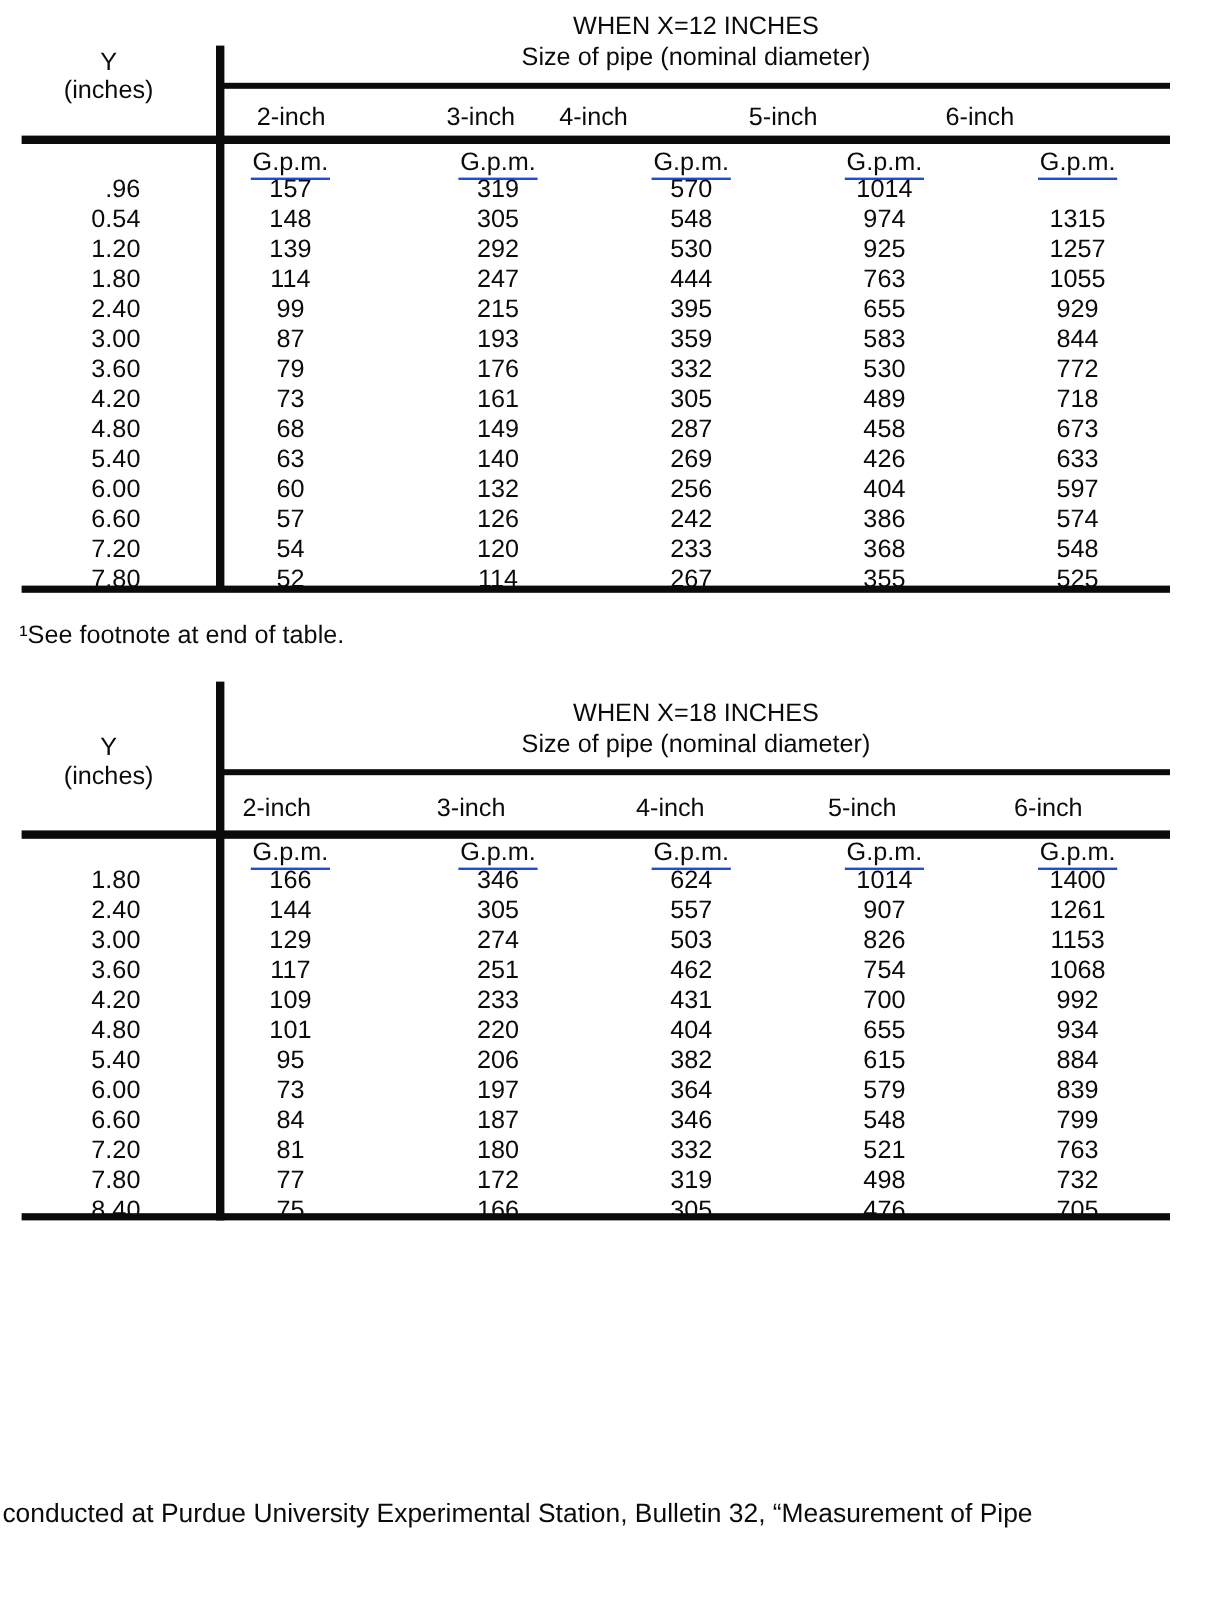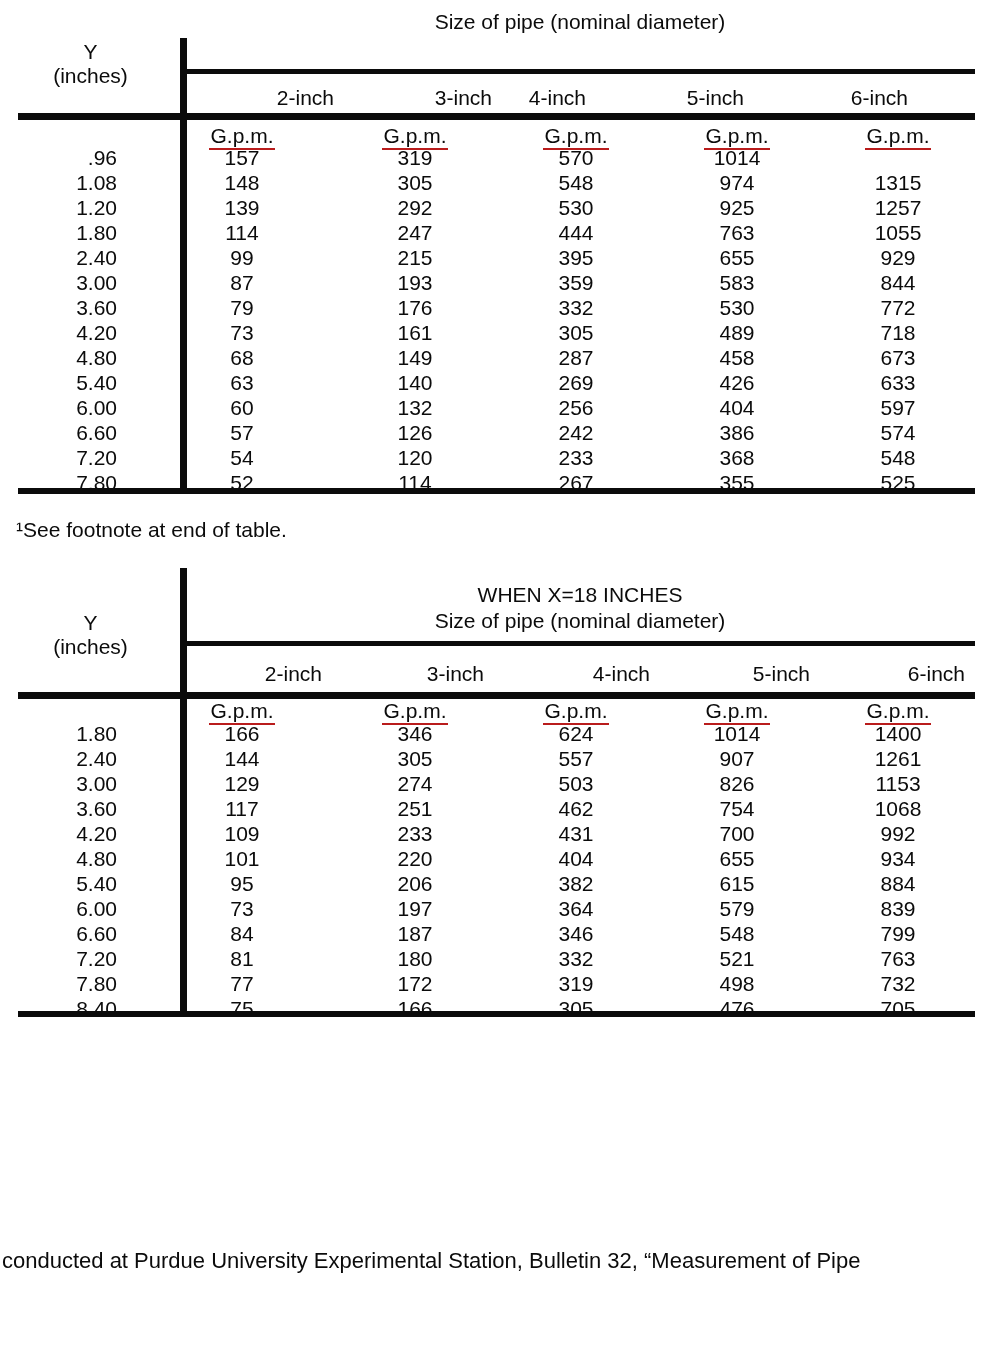--- a/index.html
+++ b/index.html
@@ -32,31 +32,31 @@
 
   .title-block { position:absolute; left:185px; width:790px; text-align:center; line-height:26px; }
   .t1 .title-block { top:9px; }
   .t2 .title-block { top:15px; }
 
   .y-head { position:absolute; left:0; width:181px; text-align:center; line-height:24px; }
   .t1 .y-head { top:40px; }
   .t2 .y-head { top:44px; }
 
   .headers { position:absolute; left:0; top:0; width:1008px; }
-  .hdr { position:absolute; width:120px; text-align:right; line-height:24px; }
+  .hdr { position:absolute; width:120px; text-align:left; line-height:24px; }
   .t1 .hdr { top:86px; }
   .t2 .hdr { top:95px; }
   .t1 .h0 { left:214px; } .t1 .h1 { left:372px; } .t1 .h2 { left:466px; } .t1 .h3 { left:624px; } .t1 .h4 { left:788px; }
   .t2 .h0 { left:202px; } .t2 .h1 { left:364px; } .t2 .h2 { left:530px; } .t2 .h3 { left:690px; } .t2 .h4 { left:845px; }
 
   .gpm-row { position:absolute; left:0; width:1008px; height:24px; }
   .t1 .gpm-row { top:126px; }
   .t2 .gpm-row { top:134px; }
   .gpm-cell { position:absolute; width:120px; text-align:center; line-height:20px; }
-  .gpm-cell span { border-bottom:2px solid #b91c1c; padding:0 1px 1px 1px;text-align:center; }
+  .gpm-cell span { border-bottom:2px solid #1d4ed8; padding:0 1px 1px 1px;text-align:center; }
 
   .rows { position:absolute; left:0; width:1008px; }
   .t1 .rows { top:145px; }
   .t2 .rows { top:154px; }
   .row { position:relative; height:25px; line-height:25px;padding-left:28px; }
   .cell { position:absolute; top:0; width:120px; text-align:center; }
   .ycell { position:absolute; top:0; left:0; width:117px; text-align:right; }
   .c0 { left:182px; } .c1 { left:355px; } .c2 { left:516px; } .c3 { left:677px; } .c4 { left:838px; }
 
   .footref { position:absolute; left:16px; top:517px; line-height:25px; }
@@ -67,20 +67,21 @@
 </style>
 </head>
 <body>
 
 <div class="page">
 
   <section class="tbl t1">
     <div class="vbar"></div>
 
     <div class="title-block">
+      <div>WHEN X=12 INCHES</div>
       <div>Size of pipe (nominal diameter)</div>
     </div>
 
     <div class="y-head">
       <div>Y</div>
       <div>(inches)</div>
     </div>
 
     <div class="rule thin"></div>
 
@@ -107,21 +108,21 @@
         <div class="row">
           <span class="ycell">.96</span>
           <span class="cell c0">157</span>
           <span class="cell c1">319</span>
           <span class="cell c2">570</span>
           <span class="cell c3">1014</span>
           <span class="cell c4"></span>
         </div>
 
         <div class="row">
-          <span class="ycell">1.08</span>
+          <span class="ycell">0.54</span>
           <span class="cell c0">148</span>
           <span class="cell c1">305</span>
           <span class="cell c2">548</span>
           <span class="cell c3">974</span>
           <span class="cell c4">1315</span>
         </div>
 
         <div class="row">
           <span class="ycell">1.20</span>
           <span class="cell c0">139</span>

